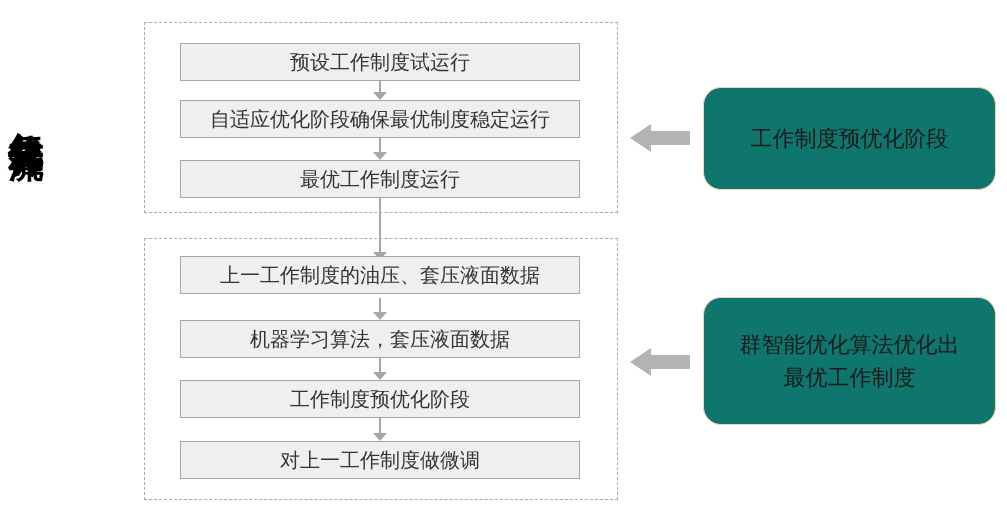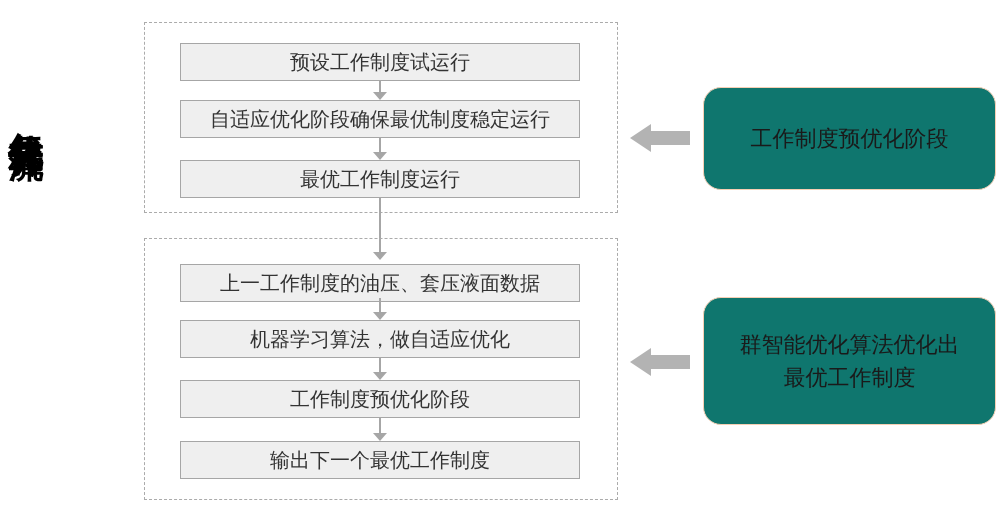--- a/index.html
+++ b/index.html
@@ -48,21 +48,21 @@
     display: flex;
     align-items: center;
     justify-content: center;
     font-size: 20px;
     color: #333333;
     white-space: nowrap;
   }
   .sb1 { top: 43px; }
   .sb2 { top: 100px; }
   .sb3 { top: 160px; }
-  .sb4 { top: 264px; }
+  .sb4 { top: 256px; }
   .sb5 { top: 320px; }
   .sb6 { top: 380px; }
   .sb7 { top: 441px; }
 
   
   .connector {
     position: absolute;
     left: 373px;
     width: 14px;
     display: flex;
@@ -151,31 +151,31 @@
     <div class="head"></div>
   </div>
 
 <div class="stage-frame bottom"></div>
 
 <div class="step-box sb4">上一工作制度的油压、套压液面数据</div>
 <div class="connector c4">
     <div class="shaft"></div>
     <div class="head"></div>
   </div>
-<div class="step-box sb5">机器学习算法，做自适应优化</div>
+<div class="step-box sb5">机器学习算法，套压液面数据</div>
 <div class="connector c5">
     <div class="shaft"></div>
     <div class="head"></div>
   </div>
 <div class="step-box sb6">工作制度预优化阶段</div>
 <div class="connector c6">
     <div class="shaft"></div>
     <div class="head"></div>
   </div>
-<div class="step-box sb7">输出下一个最优工作制度</div>
+<div class="step-box sb7">对上一工作制度做微调</div>
 
 <div class="block-arrow ba1">
     <div class="ba-head"></div>
     <div class="ba-tail"></div>
   </div>
 <div class="block-arrow ba2">
     <div class="ba-head"></div>
     <div class="ba-tail"></div>
   </div>
 

